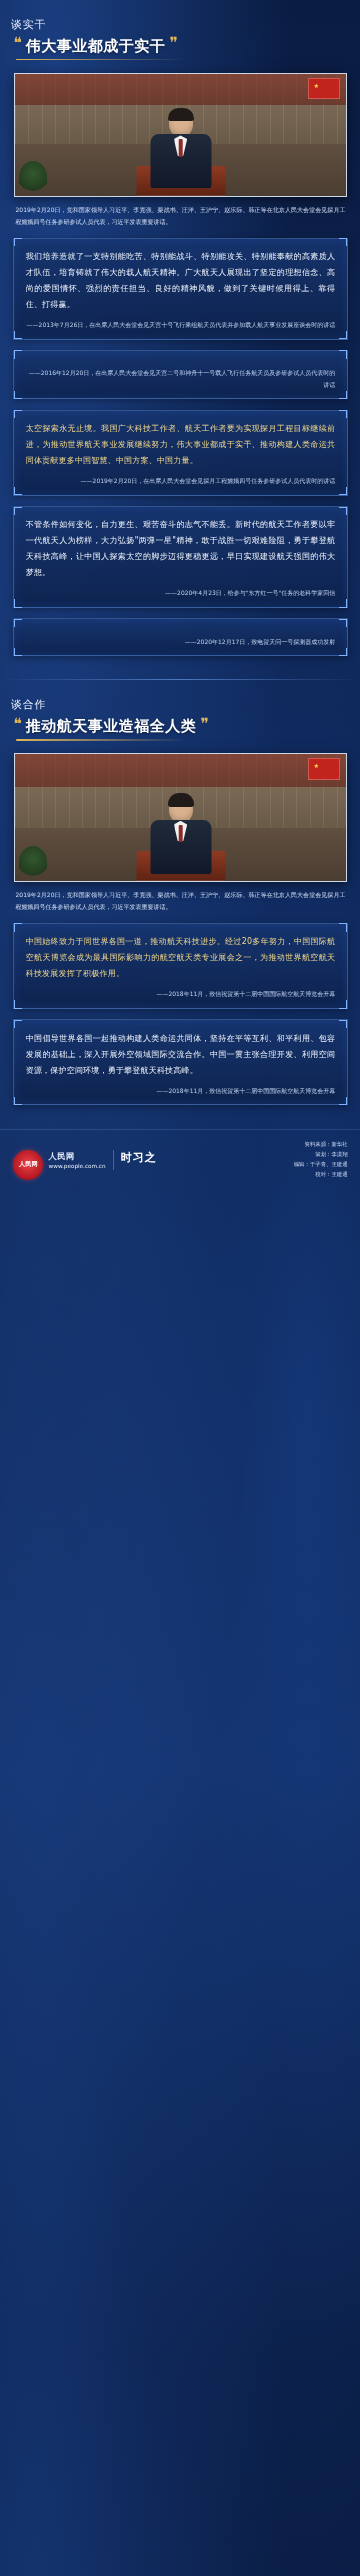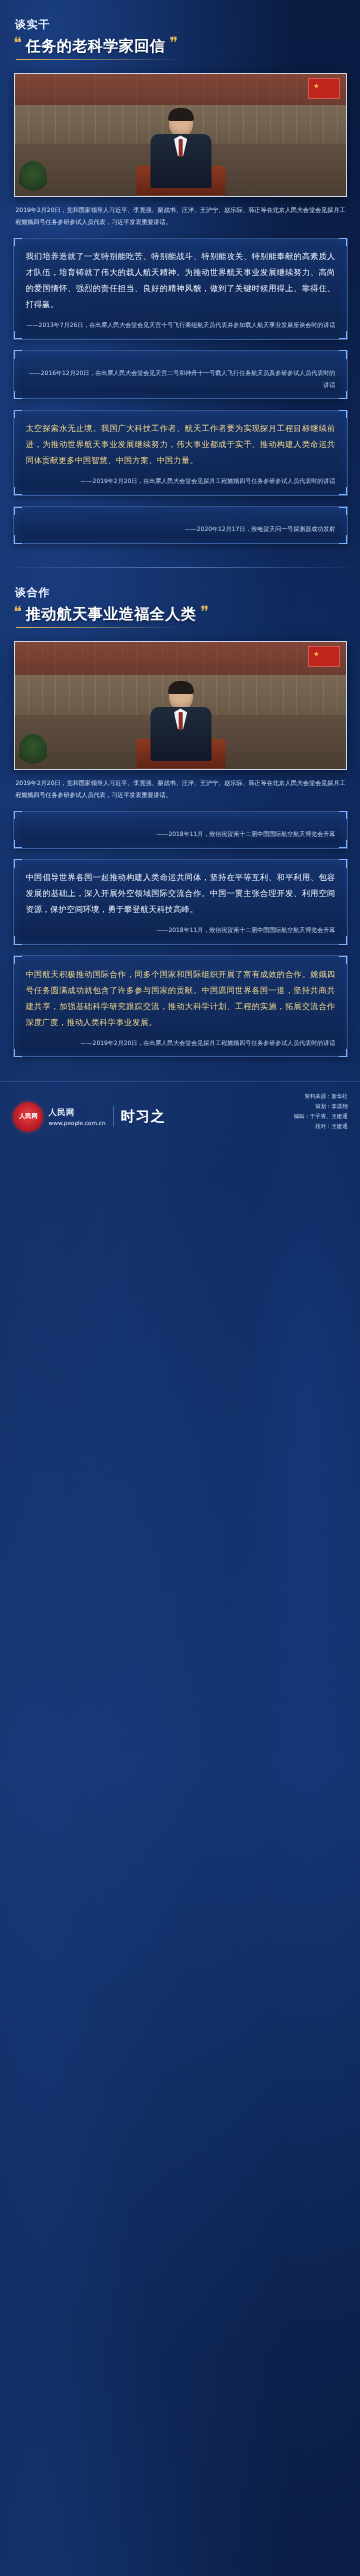--- a/index.html
+++ b/index.html
@@ -35,26 +35,27 @@
     z-index:0;
   }
   .content{position:relative;z-index:2;}
 
   
   .section-head{
     padding:17.5px 0 3.1px 0;
     text-align:left;
   }
   .sec-sub{
-    margin-left:15px;
+    margin-left:0;
     font-size:10.8px;
     letter-spacing:1px;
     color:#e9f0ff;
-    font-weight:bold;
-    font-family:"DejaVu Sans", sans-serif;
+    font-weight:normal;
+    font-family:"DejaVu Sans", sans-serif;
+    padding-left:11px;
   }
   .sec-title-row{
     margin:5.2px 0 0 13.4px;
     display:flex;
     align-items:center;
     gap:4.1px;
   }
   .quote-mark{
     color:#e3b657;
     font-size:15.5px;
@@ -219,54 +220,54 @@
 
   
   .footer{
     margin:24px 0 0 0;
     padding:8.2px 13.4px 11.3px 13.4px;
     display:flex;
     justify-content:space-between;
     align-items:flex-end;
     border-top:0.5px solid rgba(140,185,255,0.18);
   }
-  .brand{display:flex;align-items:center;gap:5.2px;}
+  .brand{display:flex;gap:5.2px;}
   .brand-logo{
     width:30px;height:30px;border-radius:50%;
     background:radial-gradient(circle at 50% 45%, #e9424a 0%, #b4161f 70%, #8c0f17 100%);
     display:flex;align-items:center;justify-content:center;
     color:#fff;font-size:6.2px;font-weight:bold;text-align:center;line-height:1.1;
     box-shadow:0 0 5.2px rgba(233,66,74,.45);
     font-family:"DejaVu Sans", sans-serif;
   }
   .brand-text{font-size:5.7px;line-height:1.5;color:#e7eefc;font-family:"DejaVu Sans", sans-serif;}
   .brand-text .b1{font-size:8.2px;font-weight:bold;letter-spacing:0.5px;}
   .brand-sep{
     width:0.5px;height:20.6px;background:rgba(160,200,255,.35);margin:0 2.1px;
   }
   .brand-slot{
-    font-size:14px;font-weight:bold;color:#ffffff;letter-spacing:1px;
+    font-size:11px;font-weight:bold;color:#ffffff;letter-spacing:1px;
     font-family:"DejaVu Sans", sans-serif;
   }
   .credits{
     font-size:5.4px;line-height:1.9;color:#cddcf4;text-align:right;
     font-family:"DejaVu Sans", sans-serif;
   }
 </style>
 </head>
 <body>
 
 <div class="page">
  <div class="content">
 
   <div class="section-head">
     <div class="sec-sub">谈实干</div>
     <div class="sec-title-row">
       <span class="quote-mark">❝</span>
-      <span class="sec-title">任务的老科学家回信</span>
+      <span class="sec-title">伟大事业都成于实干</span>
       <span class="quote-mark">❞</span>
     </div>
     <div class="sec-underline"></div>
   </div>
 
   <div class="photo-wrap">
     <div class="ph-bg"></div>
     <div class="ph-wall"></div>
     <div class="ph-red"></div>
     <div class="ph-plant"></div>
@@ -282,38 +283,44 @@
       <div class="ph-body"></div>
       <div class="ph-shirt"></div>
       <div class="ph-tie"></div>
     </div>
   </div>
   <div class="caption">2019年2月20日，党和国家领导人习近平、李克强、栗战书、汪洋、王沪宁、赵乐际、韩正等在北京人民大会堂会见探月工程嫦娥四号任务参研参试人员代表，习近平发表重要讲话。</div>
 
   <div class="card">
     <span class="corner-tr"></span>
     <span class="corner-bl"></span>
-    <div class="q-text">我们培养造就了一支特别能吃苦、特别能战斗、特别能攻关、特别能奉献的高素质人才队伍，培育铸就了伟大的载人航天精神。为推动世界航天事业发展继续努力、高尚的爱国情怀、强烈的责任担当、良好的精神风貌，做到了关键时候用得上、靠得住、打得赢。</div>
+    <div class="q-text">我们培养造就了一支特别能吃苦、特别能战斗、特别能攻关、特别能奉献的高素质人才队伍，培育铸就了伟大的载人航天精神。广大航天人展现出了坚定的理想信念、高尚的爱国情怀、强烈的责任担当、良好的精神风貌，做到了关键时候用得上、靠得住、打得赢。</div>
     <div class="q-meta">——2013年7月26日，在出席人民大会堂会见天宫十号飞行乘组航天员代表并参加载人航天事业发展座谈会时的讲话</div>
   </div>
 
 
   <div class="card">
     <span class="corner-tr"></span>
     <span class="corner-bl"></span>
     <div class="q-meta">——2016年12月20日，在出席人民大会堂会见天宫二号和神舟十一号载人飞行任务航天员及参研参试人员代表时的讲话</div>
   </div>
 
   <div class="card">
     <span class="corner-tr"></span>
     <span class="corner-bl"></span>
     <div class="q-text gold">太空探索永无止境。我国广大科技工作者、航天工作者要为实现探月工程目标继续前进，为推动世界航天事业发展继续努力，伟大事业都成于实干、推动构建人类命运共同体贡献更多中国智慧、中国方案、中国力量。</div>
     <div class="q-meta">——2019年2月20日，在出席人民大会堂会见探月工程嫦娥四号任务参研参试人员代表时的讲话</div>
   </div>
 
+  <div class="card">
+    <span class="corner-tr"></span>
+    <span class="corner-bl"></span>
+    <div class="q-text">不管条件如何变化，自力更生、艰苦奋斗的志气不能丢。新时代的航天工作者要以牢一代航天人为榜样，大力弘扬"两弹一星"精神，敢于战胜一切艰难险阻，勇于攀登航天科技高峰，让中国人探索太空的脚步迈得更稳更远，早日实现建设航天强国的伟大梦想。</div>
+    <div class="q-meta">——2020年4月23日，给参与"东方红一号"任务的老科学家回信</div>
+  </div>
 
   <div class="card">
     <span class="corner-tr"></span>
     <span class="corner-bl"></span>
     <div class="q-meta">——2020年12月17日，致电贺天问一号探测器成功发射</div>
   </div>
 
   <div class="sec-divider"></div>
 
   <div class="section-head">
@@ -343,36 +350,31 @@
       <div class="ph-body"></div>
       <div class="ph-shirt"></div>
       <div class="ph-tie"></div>
     </div>
   </div>
   <div class="caption">2019年2月20日，党和国家领导人习近平、李克强、栗战书、汪洋、王沪宁、赵乐际、韩正等在北京人民大会堂会见探月工程嫦娥四号任务参研参试人员代表，习近平发表重要讲话。</div>
 
   <div class="card">
     <span class="corner-tr"></span>
     <span class="corner-bl"></span>
+    <div class="q-text gold">中国始终致力于同世界各国一道，推动航天科技进步。经过20多年努力，中国国际航空航天博览会成为最具国际影响力的航空航天类专业展会之一，为推动世界航空航天科技发展发挥了积极作用。</div>
     <div class="q-meta">——2018年11月，致信祝贺第十二届中国国际航空航天博览会开幕</div>
   </div>
 
   <div class="card">
     <span class="corner-tr"></span>
     <span class="corner-bl"></span>
     <div class="q-text">中国倡导世界各国一起推动构建人类命运共同体，坚持在平等互利、和平利用、包容发展的基础上，深入开展外空领域国际交流合作。中国一贯主张合理开发、利用空间资源，保护空间环境，勇于攀登航天科技高峰。</div>
     <div class="q-meta">——2018年11月，致信祝贺第十二届中国国际航空航天博览会开幕</div>
   </div>
 
-  <div class="card">
-    <span class="corner-tr"></span>
-    <span class="corner-bl"></span>
-    <div class="q-text gold">中国航天积极推动国际合作，同多个国家和国际组织开展了富有成效的合作。嫦娥四号任务圆满成功就包含了许多参与国家的贡献。中国愿同世界各国一道，坚持共商共建共享，加强基础科学研究跟踪交流，推动大科学计划、工程的实施，拓展交流合作深度广度，推动人类科学事业发展。</div>
-    <div class="q-meta">——2019年2月20日，在出席人民大会堂会见探月工程嫦娥四号任务参研参试人员代表时的讲话</div>
-  </div>
 
   <div class="footer">
     <div class="brand">
       <div class="brand-logo">人民网</div>
       <div class="brand-text">
         <div class="b1">人民网</div>
         <div>www.people.com.cn</div>
       </div>
       <div class="brand-sep"></div>
       <div class="brand-slot">时习之</div>

